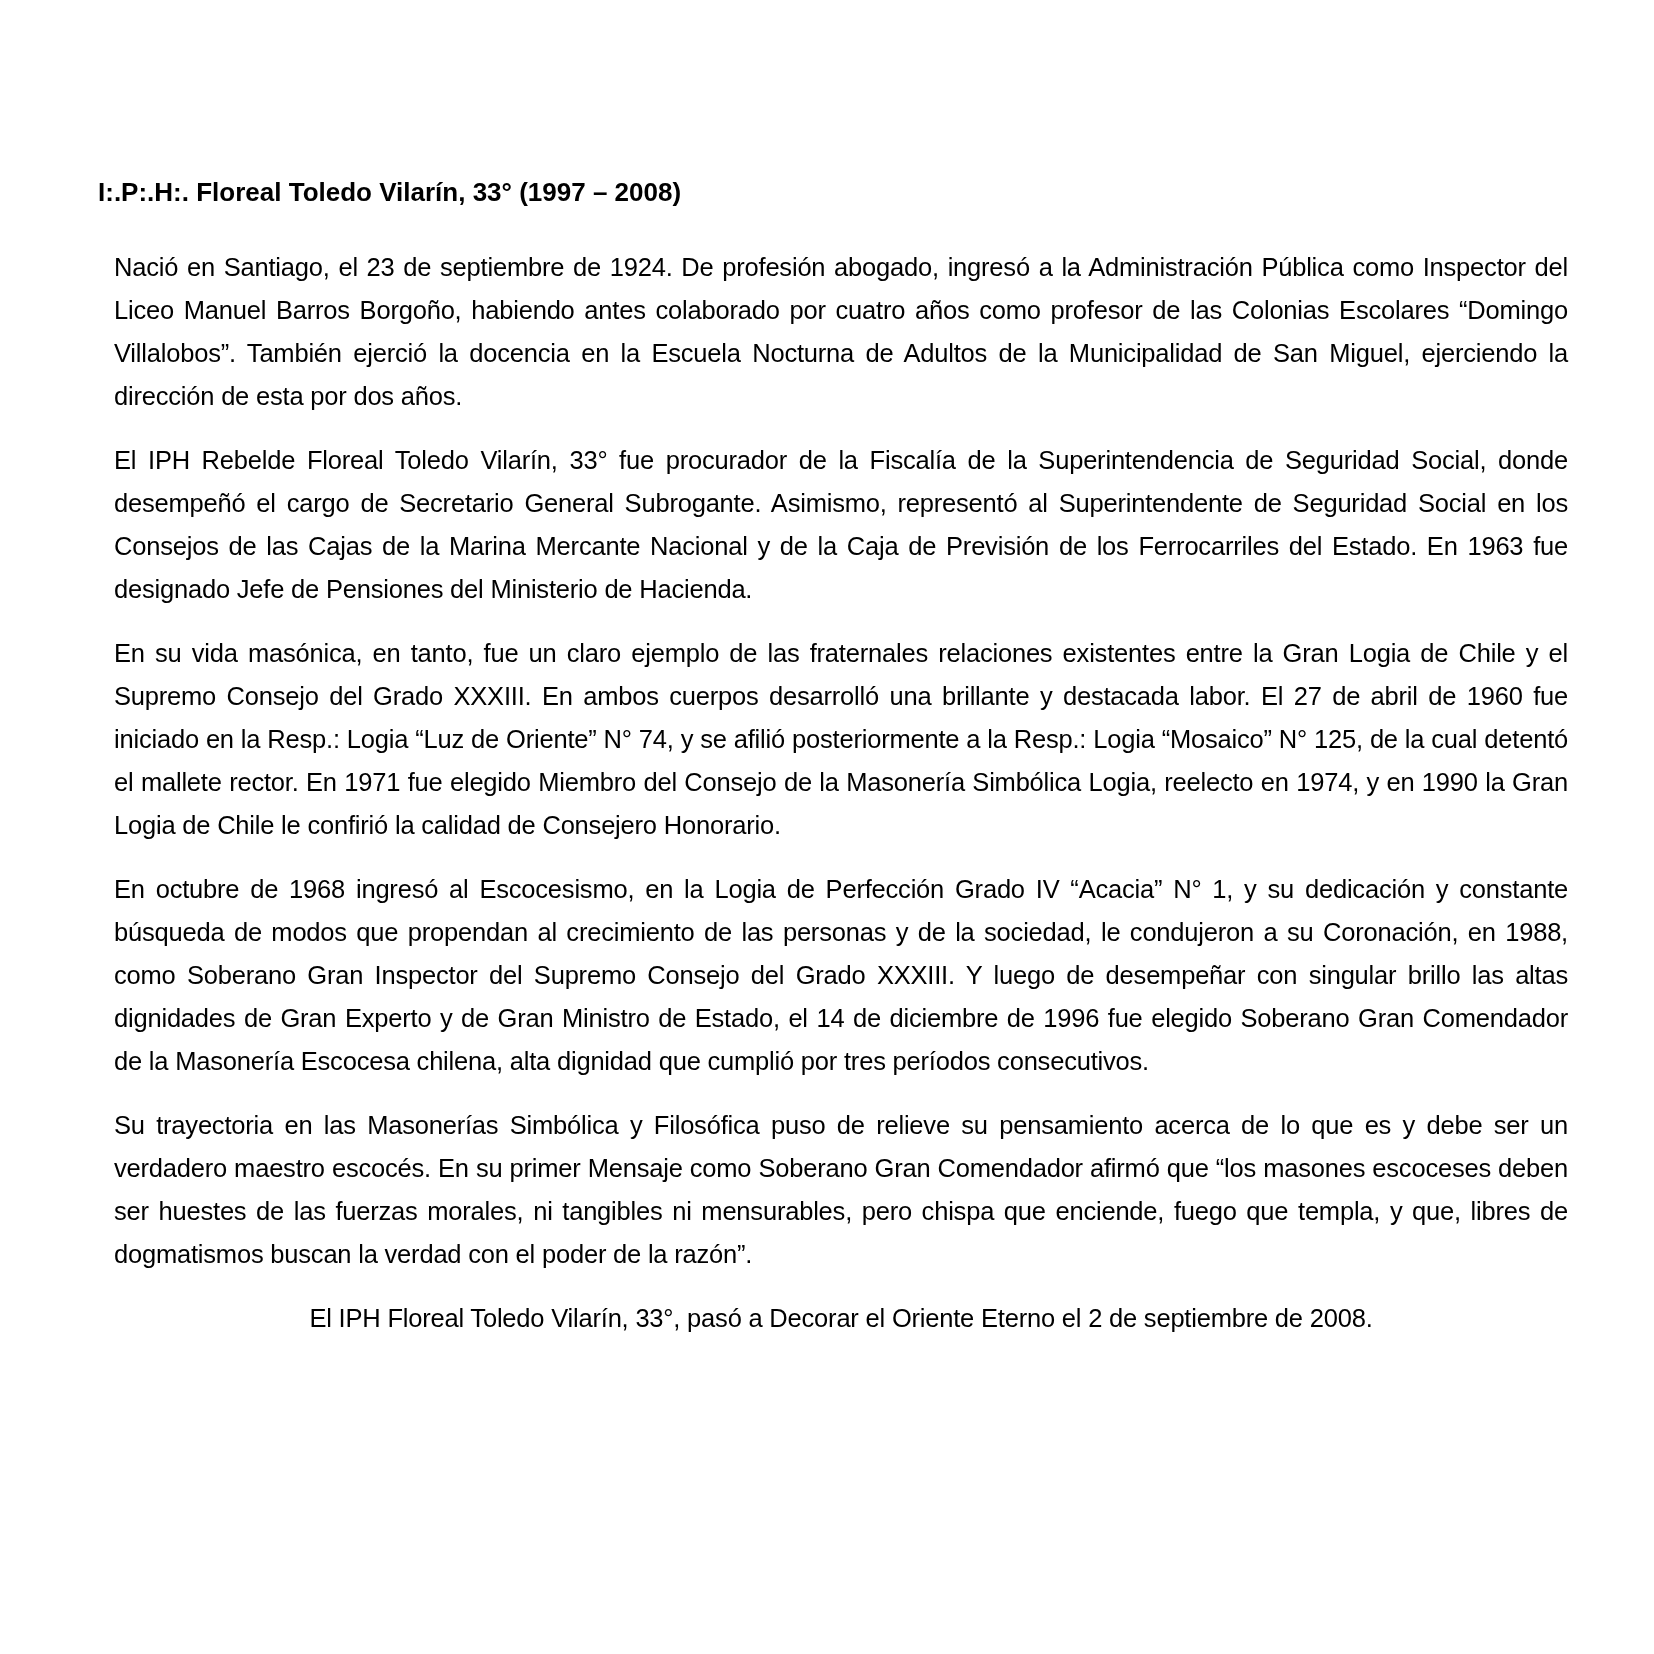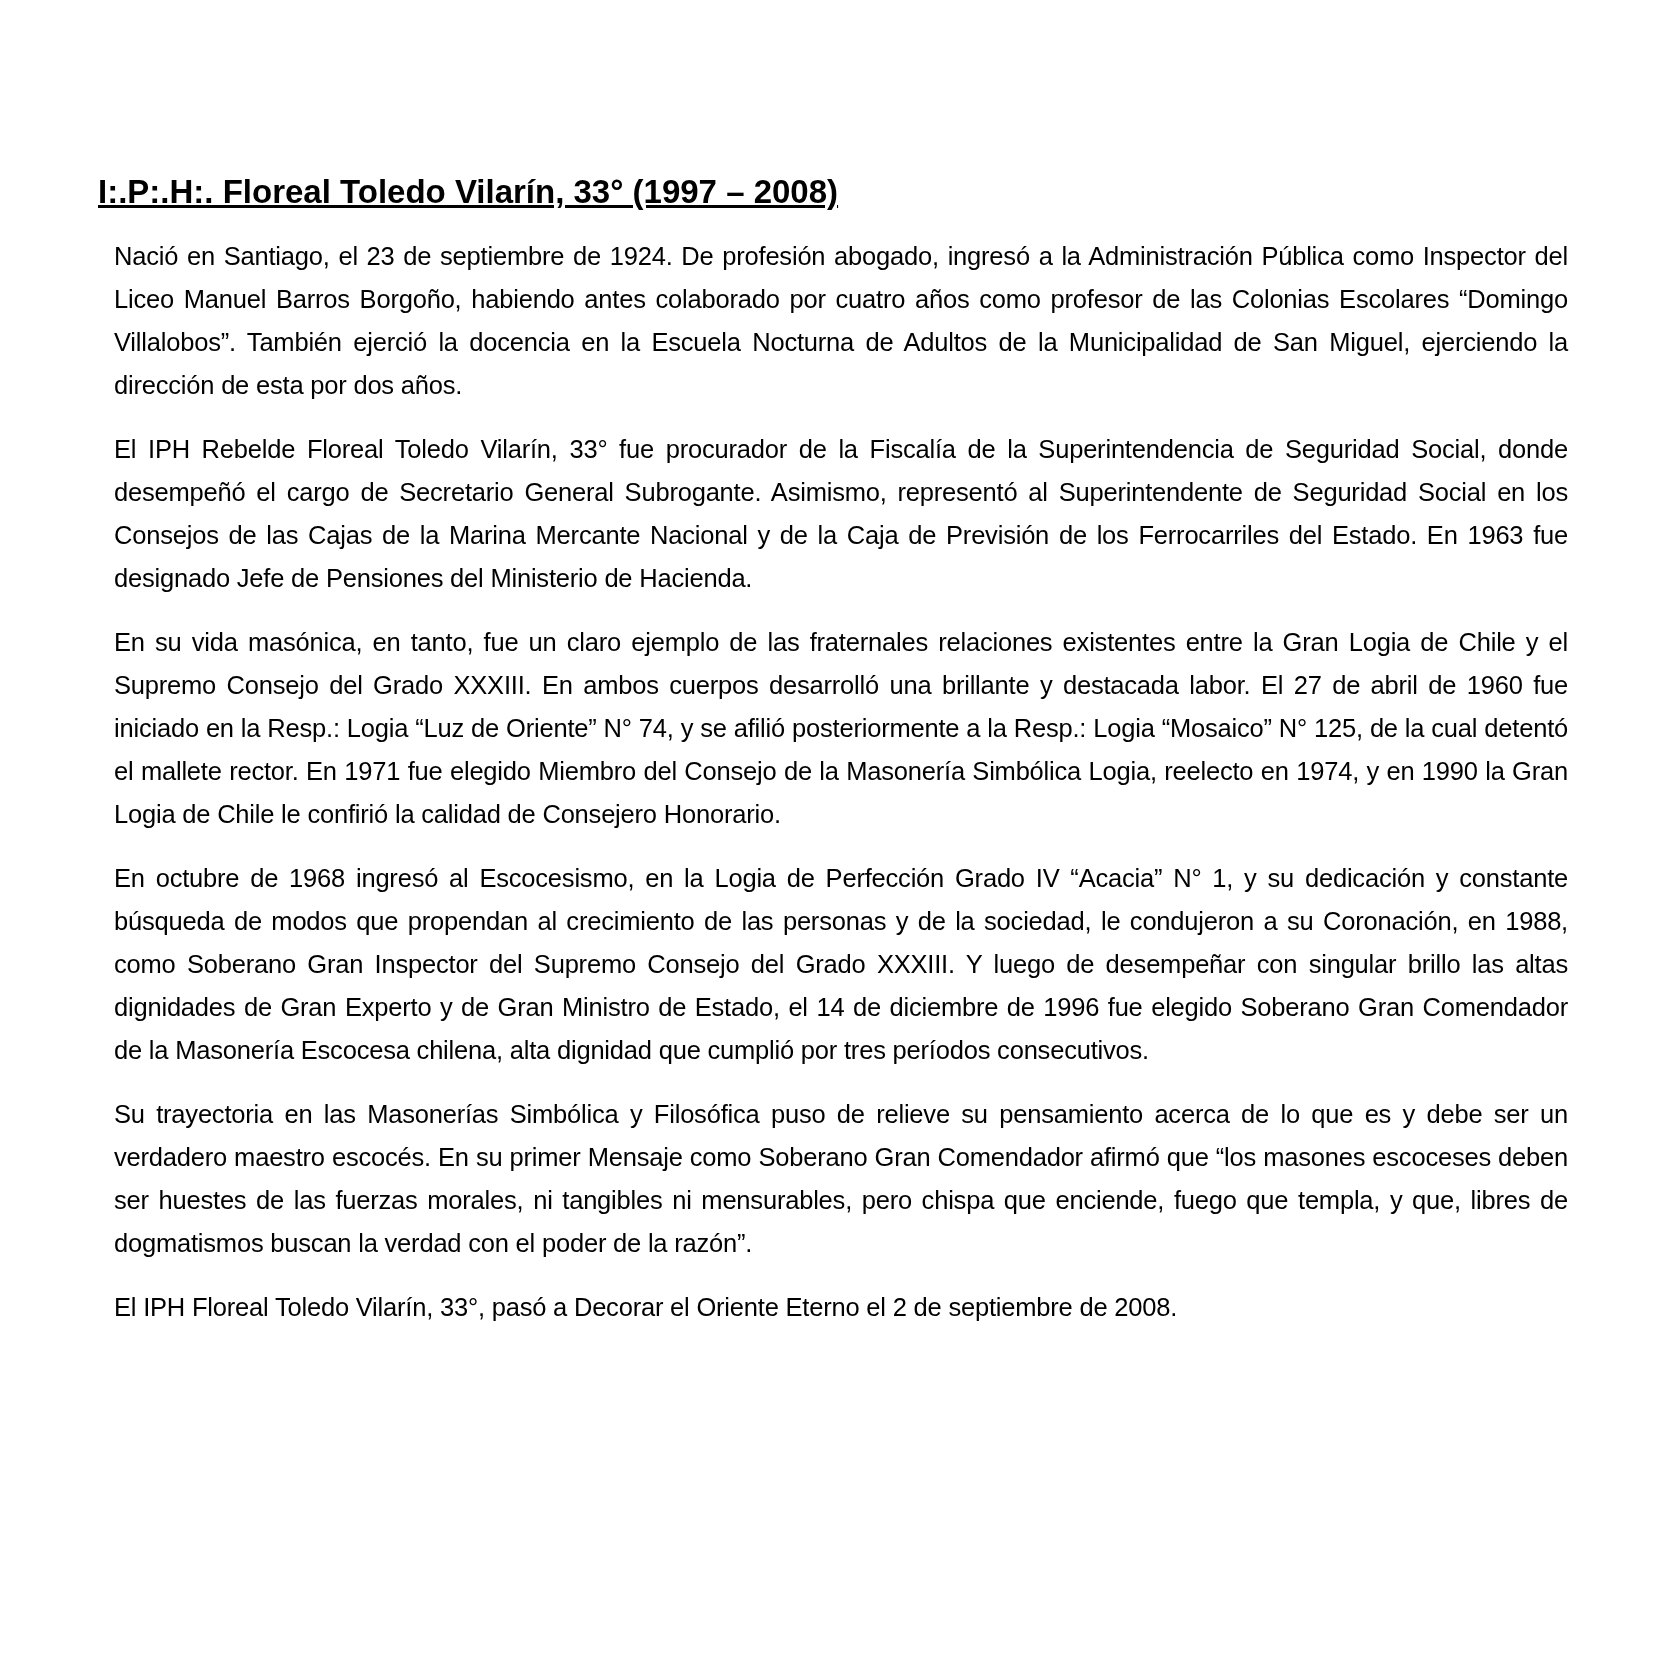--- a/index.html
+++ b/index.html
@@ -16,36 +16,35 @@
       color: #000000;
     }
     .page {
       position: absolute;
       left: 98px;
       top: 172px;
       width: 1470px;
     }
     .title {
       font-weight: bold;
-      font-size: 33px;
+      font-size: 26px;
       line-height: 40px;
-      margin: 0 0 23px 0;
+      margin: 0 0 34px 0;
       letter-spacing: 0px;
-      text-decoration: underline;
     }
     .para {
       font-size: 25.5px;
       line-height: 43px;
       text-align: justify;
       margin: 0 0 21px 16px;
       letter-spacing: -0.2px;
       word-spacing: 0px;
     }
     .para.last {
-      text-align: left;
+      text-align: center;
     }
   </style>
 </head>
 <body>
 
 <div class="page">
   <h1 class="title">I:.P:.H:. Floreal Toledo Vilarín, 33° (1997 – 2008)</h1>
   <p class="para">Nació en Santiago, el 23 de septiembre de 1924. De profesión abogado, ingresó a la Administración Pública como Inspector del Liceo Manuel Barros Borgoño, habiendo antes colaborado por cuatro años como profesor de las Colonias Escolares “Domingo Villalobos”. También ejerció la docencia en la Escuela Nocturna de Adultos de la Municipalidad de San Miguel, ejerciendo la dirección de esta por dos años.</p>
   <p class="para">El IPH Rebelde Floreal Toledo Vilarín, 33° fue procurador de la Fiscalía de la Superintendencia de Seguridad Social, donde desempeñó el cargo de Secretario General Subrogante. Asimismo, representó al Superintendente de Seguridad Social en los Consejos de las Cajas de la Marina Mercante Nacional y de la Caja de Previsión de los Ferrocarriles del Estado. En 1963 fue designado Jefe de Pensiones del Ministerio de Hacienda.</p>
   <p class="para">En su vida masónica, en tanto, fue un claro ejemplo de las fraternales relaciones existentes entre la Gran Logia de Chile y el Supremo Consejo del Grado XXXIII. En ambos cuerpos desarrolló una brillante y destacada labor. El 27 de abril de 1960 fue iniciado en la Resp.: Logia “Luz de Oriente” N° 74, y se afilió posteriormente a la Resp.: Logia “Mosaico” N° 125, de la cual detentó el mallete rector. En 1971 fue elegido Miembro del Consejo de la Masonería Simbólica Logia, reelecto en 1974, y en 1990 la Gran Logia de Chile le confirió la calidad de Consejero Honorario.</p>

